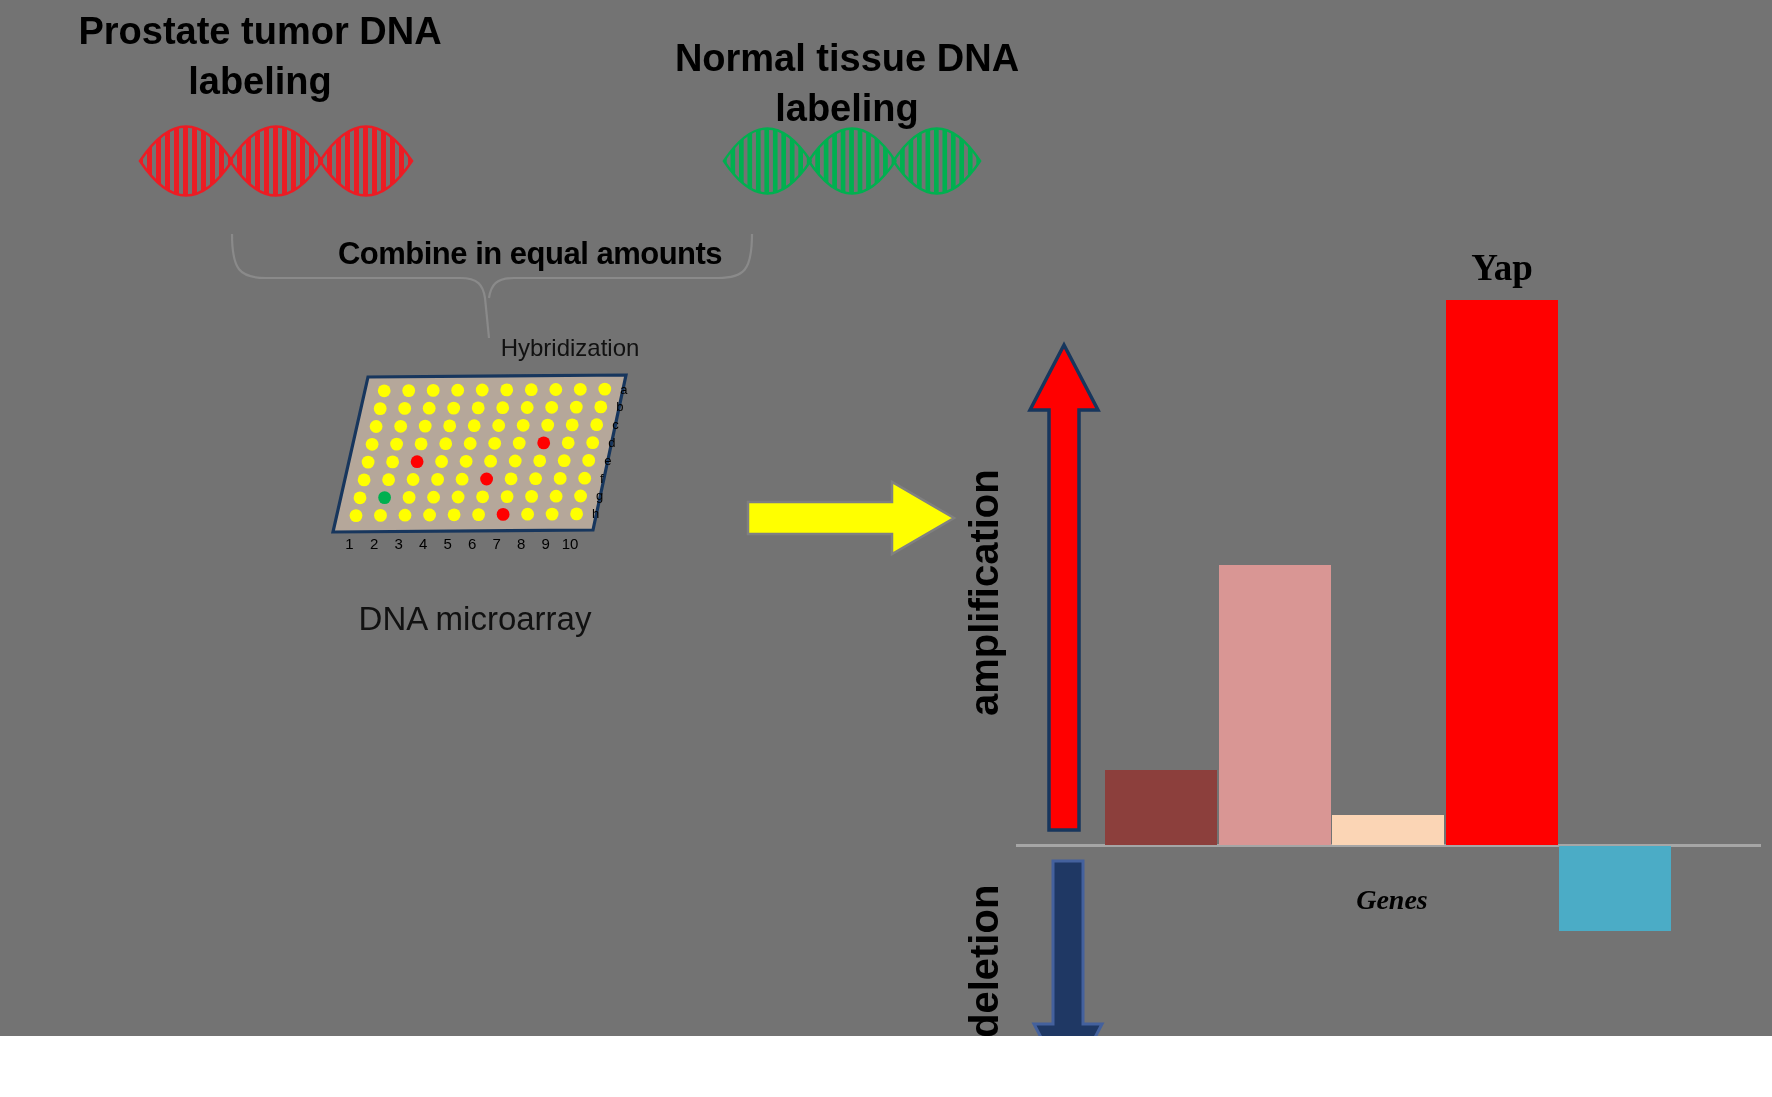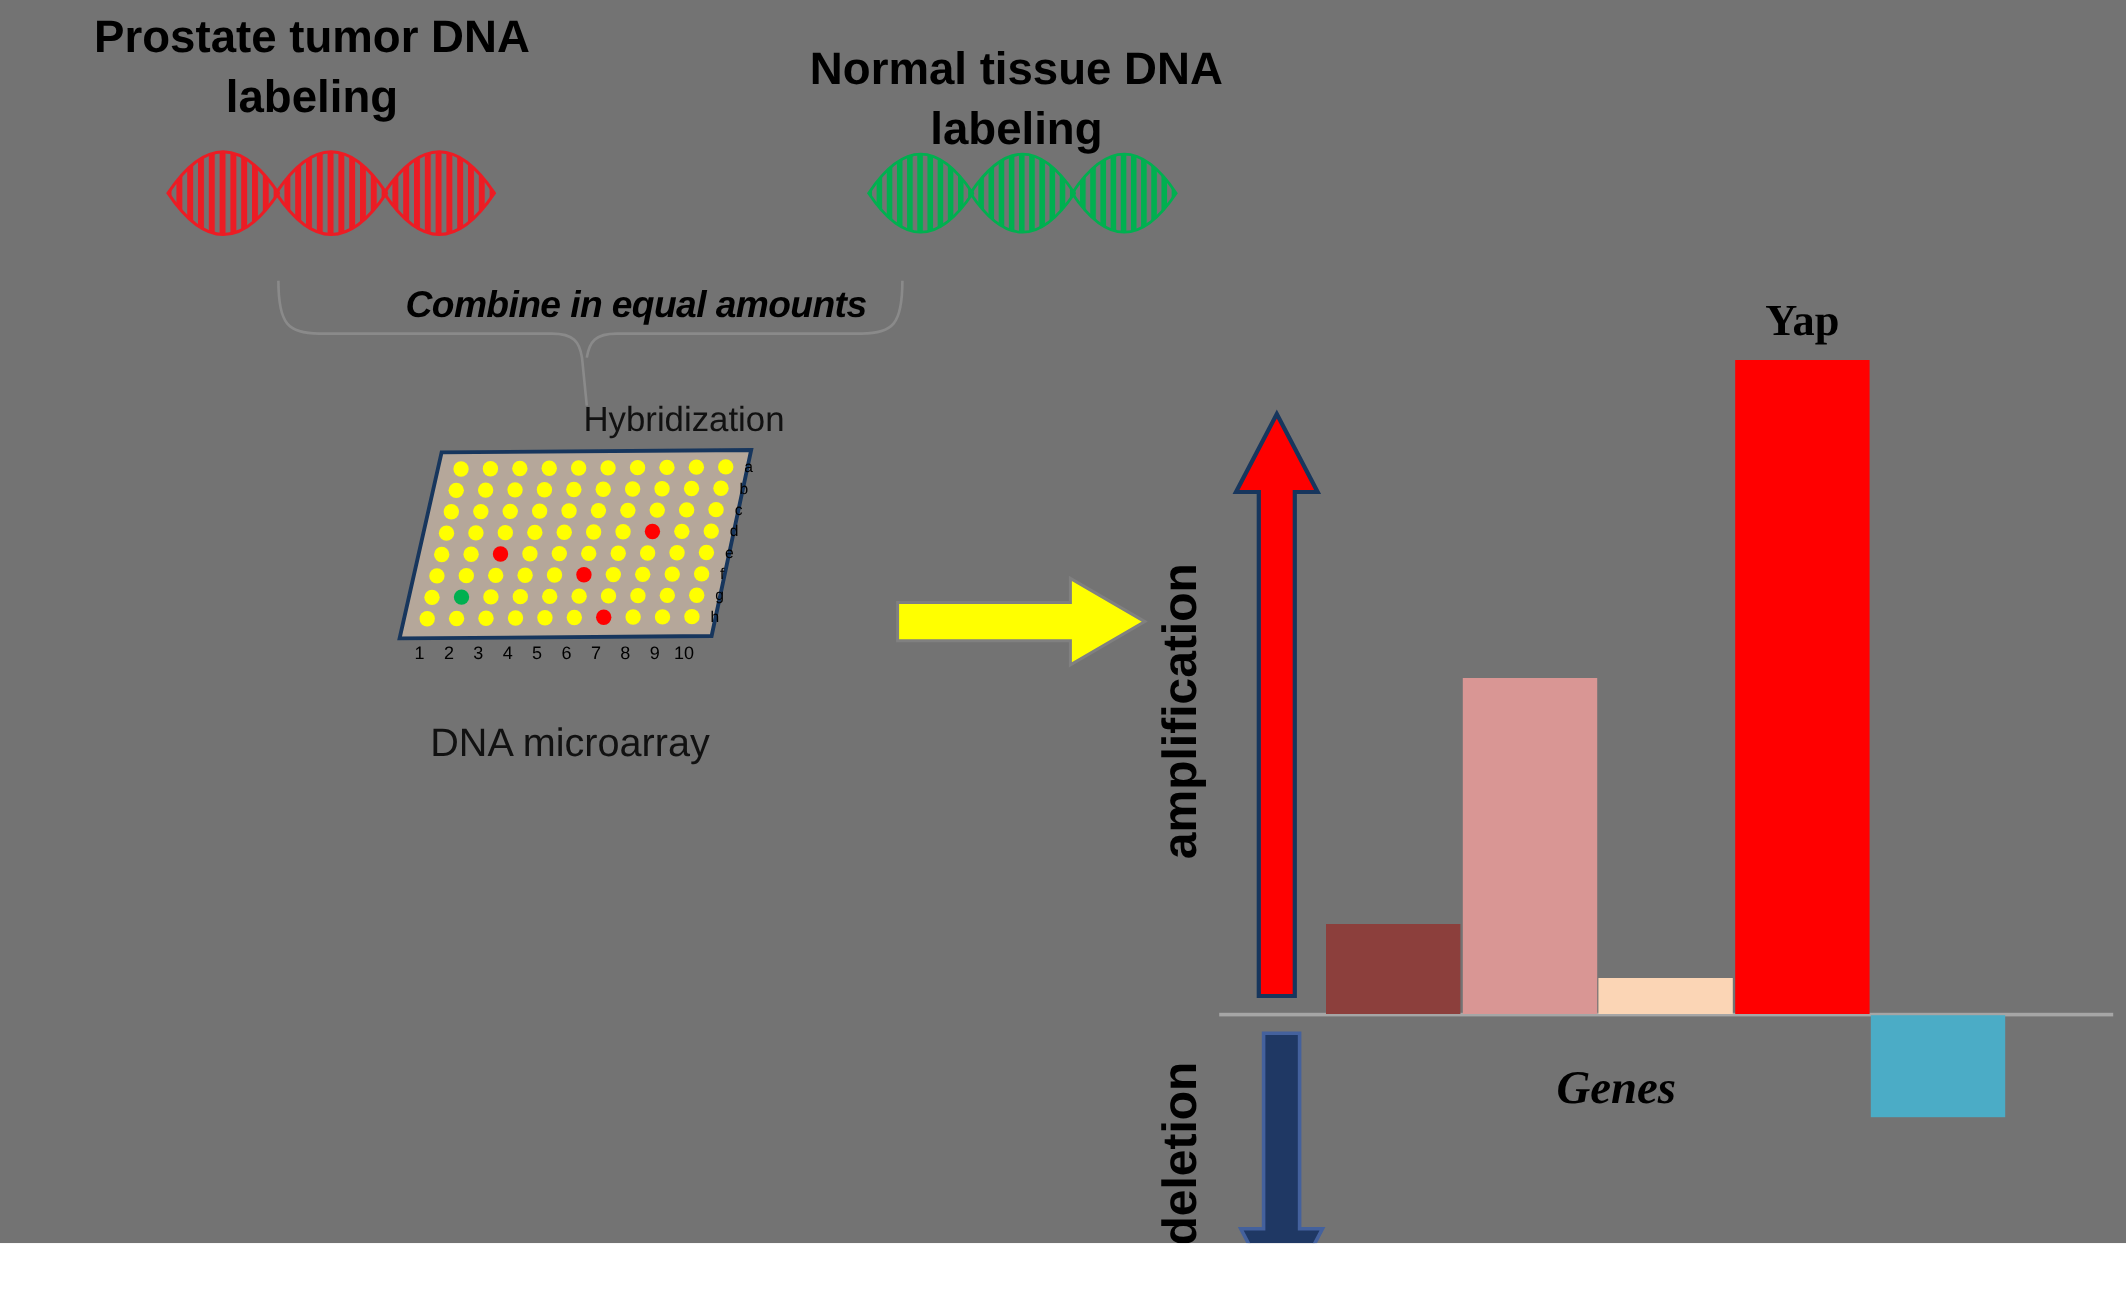--- a/index.html
+++ b/index.html
@@ -8,35 +8,35 @@
     position: relative; width: 1772px; height: 1036px;
     background: #737373; overflow: hidden; color: #000;
     font-family: "Liberation Sans", sans-serif;
   }
   .abs { position: absolute; }
   .title {
     font-size: 38px; font-weight: bold; text-align: center;
     line-height: 1.32; white-space: pre-line;
   }
   .combine-label { font-size: 31px; font-weight: bold; text-align: center; letter-spacing: -0.5px; }
-  .hyb { font-size: 29px; text-align: center; color: #111; }
+  .hyb { font-size: 24px; text-align: center; color: #111; }
   .caption { font-size: 33px; text-align: center; color: #111; }
   .vlabel {
     position: absolute; writing-mode: vertical-rl; transform: rotate(180deg);
     font-size: 40px; font-weight: bold; text-align: center;
   }
   .axis-line { position: absolute; background: #a6a6a6; }
   .bar { position: absolute; }
   .yap {
     font-family: "Liberation Serif", serif; font-weight: bold;
     font-size: 37px; text-align: center;
   }
   .genes {
     font-family: "Liberation Serif", serif; font-style: italic; font-weight: 600;
-    font-size: 39px; 
+    font-size: 28px; text-align: center;
   }
   .arr-lab text { font-family: "Liberation Sans", sans-serif; font-size: 13px; fill: #000; }
   .arr-num text { font-family: "Liberation Sans", sans-serif; font-size: 15px; fill: #000; text-anchor: middle; }
   .bottom-strip { position: absolute; background: #d9d9d9; }
 </style>
 </head>
 <body>
 
 <div class="canvas">
 
@@ -59,21 +59,21 @@
       <pattern id="stG" width="9" height="86" patternUnits="userSpaceOnUse">
         <rect width="5" height="86" fill="#00b050"></rect>
       </pattern>
     </defs>
     <path d="M2,43 Q48,-26 94,43 Q48,112 2,43 Z M92,43 Q138,-26 184,43 Q138,112 92,43 Z M182,43 Q228,-26 274,43 Q228,112 182,43 Z" fill="url(#stG)" stroke-width="2.5" stroke="#00b050"></path>
   </svg>
 
   <svg class="abs" style="left:220px; top:228px;" width="560" height="115" viewBox="0 0 560 115">
     <path d="M12,6 C12,42 20,50 46,50 L240,50 C258,50 263,57 265,70 L269,110 M532,6 C532,42 524,50 498,50 L294,50 C276,50 271,57 269,70" fill="none" stroke-width="2.2" stroke="#8a8a8a"></path>
   </svg>
-  <div class="abs combine-label" style="left:300px; top:236px; width:460px;font-style:italic;">Combine in equal amounts</div>
+  <div class="abs combine-label" style="left:300px; top:236px; width:460px;">Combine in equal amounts</div>
 
   <div class="abs hyb" style="left:420px; top:334px; width:300px;">Hybridization</div>
 
   <svg class="abs" style="left:318px; top:372px;" width="336" height="212" viewBox="0 0 336 212">
     <polygon points="50,5 308,3 275,158 15,160" stroke-width="3.2" fill="#b5a79a" stroke="#17365d"></polygon>
     <g id="dot-layer">
         <circle cx="66.2" cy="18.8" r="6.4" fill="#ffff00"></circle>
         <circle cx="90.7" cy="18.6" r="6.4" fill="#ffff00"></circle>
         <circle cx="115.2" cy="18.4" r="6.4" fill="#ffff00"></circle>
         <circle cx="139.7" cy="18.2" r="6.4" fill="#ffff00"></circle>

